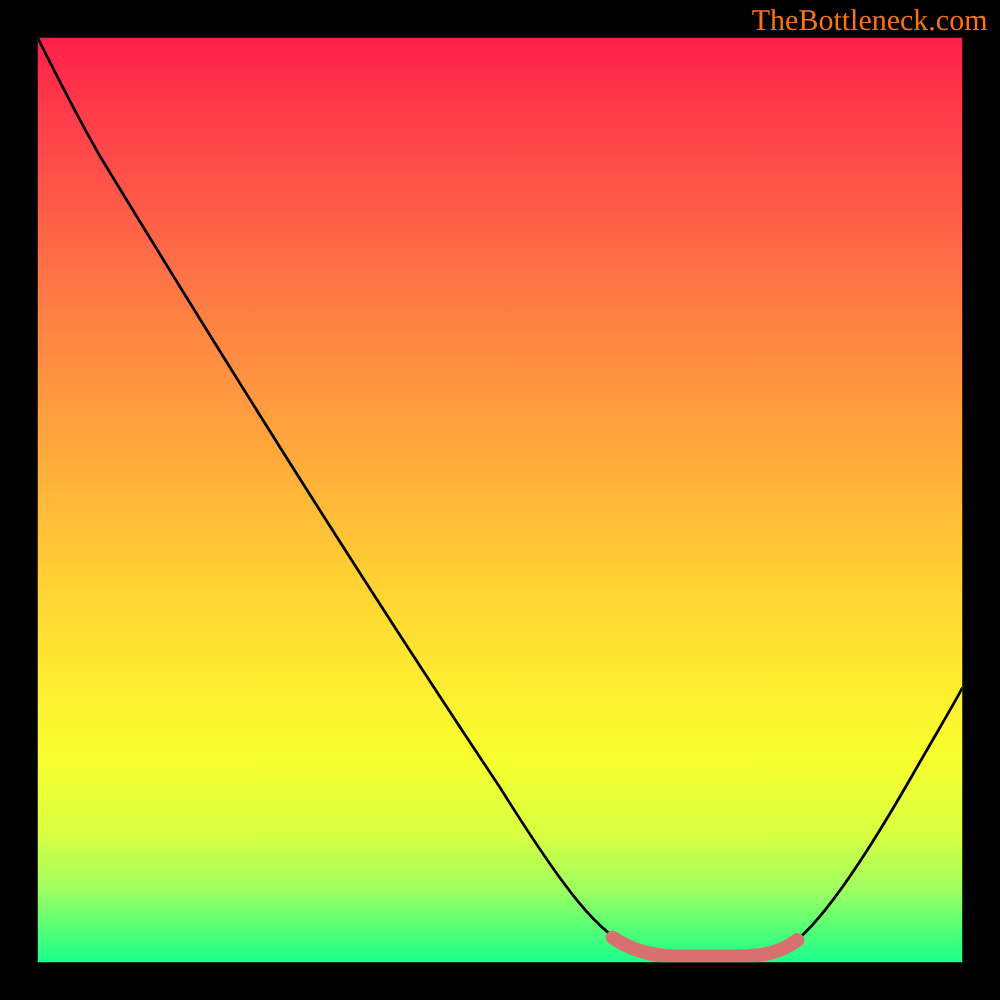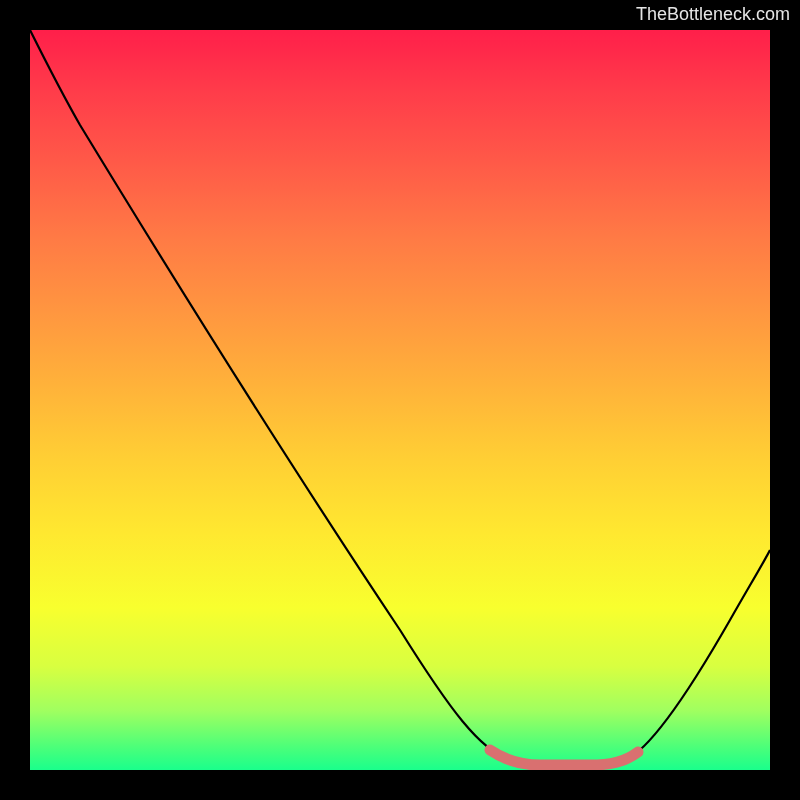--- a/index.html
+++ b/index.html
@@ -7,24 +7,25 @@
     width: 800px;
     height: 800px;
     background: #000;
     position: relative;
     font-family: Arial, sans-serif;
   }
   .watermark {
     position: absolute;
     top: 4px;
     right: 10px;
-    color: #e5e5e5;
-    font-size: 18px;
+    color: #f97316;
+    font-size: 24px;
     font-weight: 500;
     z-index: 10;
+    font-family: Liberation Serif, serif;
   }
   .chart-area {
     position: absolute;
     top: 30px;
     left: 30px;
     width: 740px;
     height: 740px;
     overflow: hidden;
   }
   .gradient-bg {

